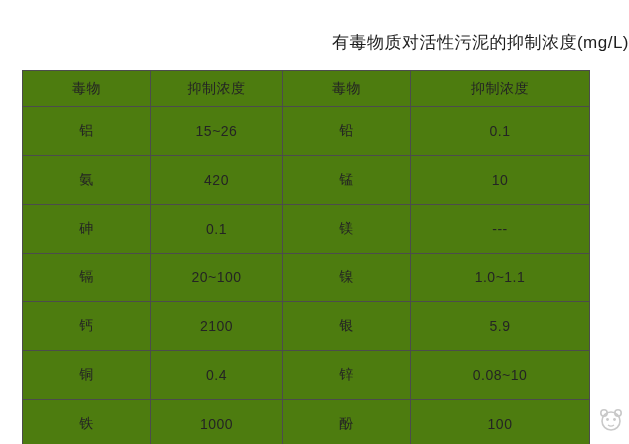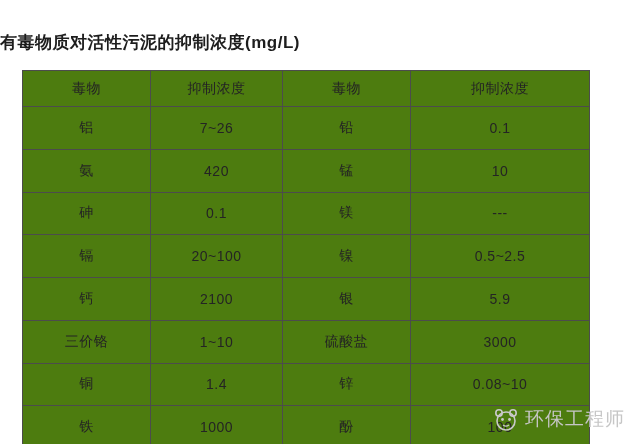--- a/index.html
+++ b/index.html
@@ -12,23 +12,23 @@
   .page {
     position: relative;
     width: 629px; height: 444px;
     background: #ffffff;
     overflow: hidden;
   }
   .title {
     position: absolute;
     top: 31px; left: 0;
     width: 100%;
-    text-align: left;
+    text-align: right;
     font-size: 17px;
-    font-weight: 700;
+    font-weight: 400;
     color: #1d1d1d;
     letter-spacing: 0.5px;
   }
   table.tox {
     position: absolute;
     left: 22px; top: 70px;
     width: 567px; height: 379px;
     border-collapse: collapse;
     table-layout: fixed;
     background: #4d7c0f;
@@ -78,57 +78,51 @@
       <tr>
         <th>毒物</th>
         <th>抑制浓度</th>
         <th>毒物</th>
         <th>抑制浓度</th>
       </tr>
     </thead>
     <tbody>
       <tr>
         <td>铝</td>
-        <td>7~26</td>
+        <td>15~26</td>
         <td>铅</td>
         <td>0.1</td>
       </tr>
       <tr>
         <td>氨</td>
         <td>420</td>
         <td>锰</td>
         <td>10</td>
       </tr>
       <tr>
         <td>砷</td>
         <td>0.1</td>
         <td>镁</td>
         <td>---</td>
       </tr>
       <tr>
         <td>镉</td>
         <td>20~100</td>
         <td>镍</td>
-        <td>0.5~2.5</td>
+        <td>1.0~1.1</td>
       </tr>
       <tr>
         <td>钙</td>
         <td>2100</td>
         <td>银</td>
         <td>5.9</td>
       </tr>
       <tr>
-        <td>三价铬</td>
-        <td>1~10</td>
-        <td>硫酸盐</td>
-        <td>3000</td>
-      </tr>
-      <tr>
         <td>铜</td>
-        <td>1.4</td>
+        <td>0.4</td>
         <td>锌</td>
         <td>0.08~10</td>
       </tr>
       <tr>
         <td>铁</td>
         <td>1000</td>
         <td>酚</td>
         <td>100</td>
       </tr>
     </tbody>
@@ -138,16 +132,15 @@
     <span class="wm-logo">
       <svg viewBox="0 0 30 30" width="30" height="30" fill="none" stroke="#c9c9c9" stroke-width="1.6">
         <circle cx="16" cy="17" r="9"></circle>
         <circle cx="9" cy="9" r="3.2"></circle>
         <circle cx="23" cy="9" r="3.2"></circle>
         <circle cx="12.5" cy="15.5" r="1.4" fill="#c9c9c9" stroke="none"></circle>
         <circle cx="19.5" cy="15.5" r="1.4" fill="#c9c9c9" stroke="none"></circle>
         <path d="M13 21 q3 2.4 6 0" stroke-width="1.3"></path>
       </svg>
     </span>
-    <span class="wm-text">环保工程师</span>
   </div>
 
 </div>
 
 </body></html>

